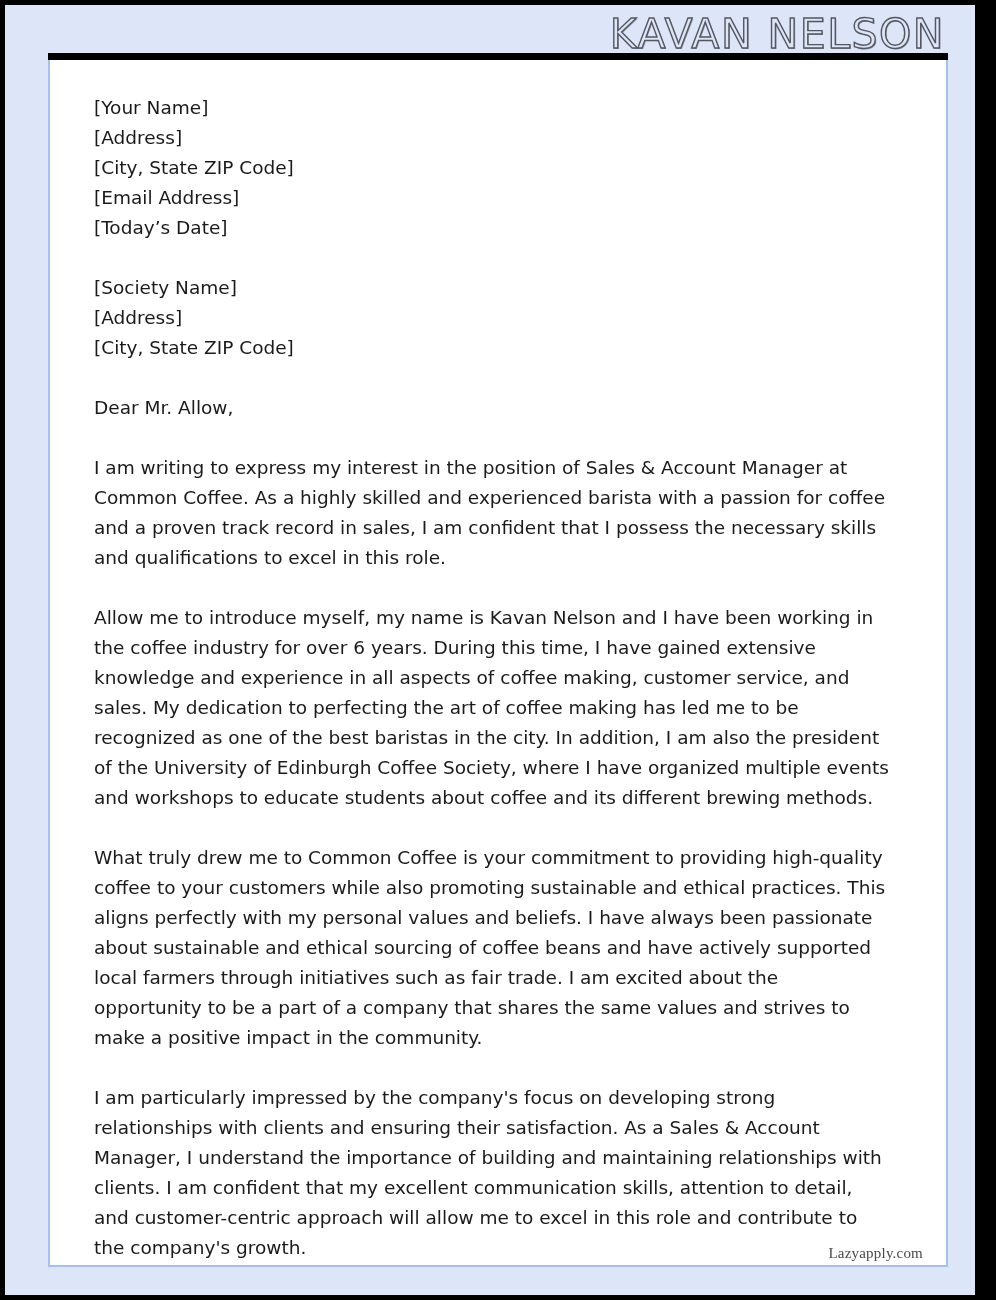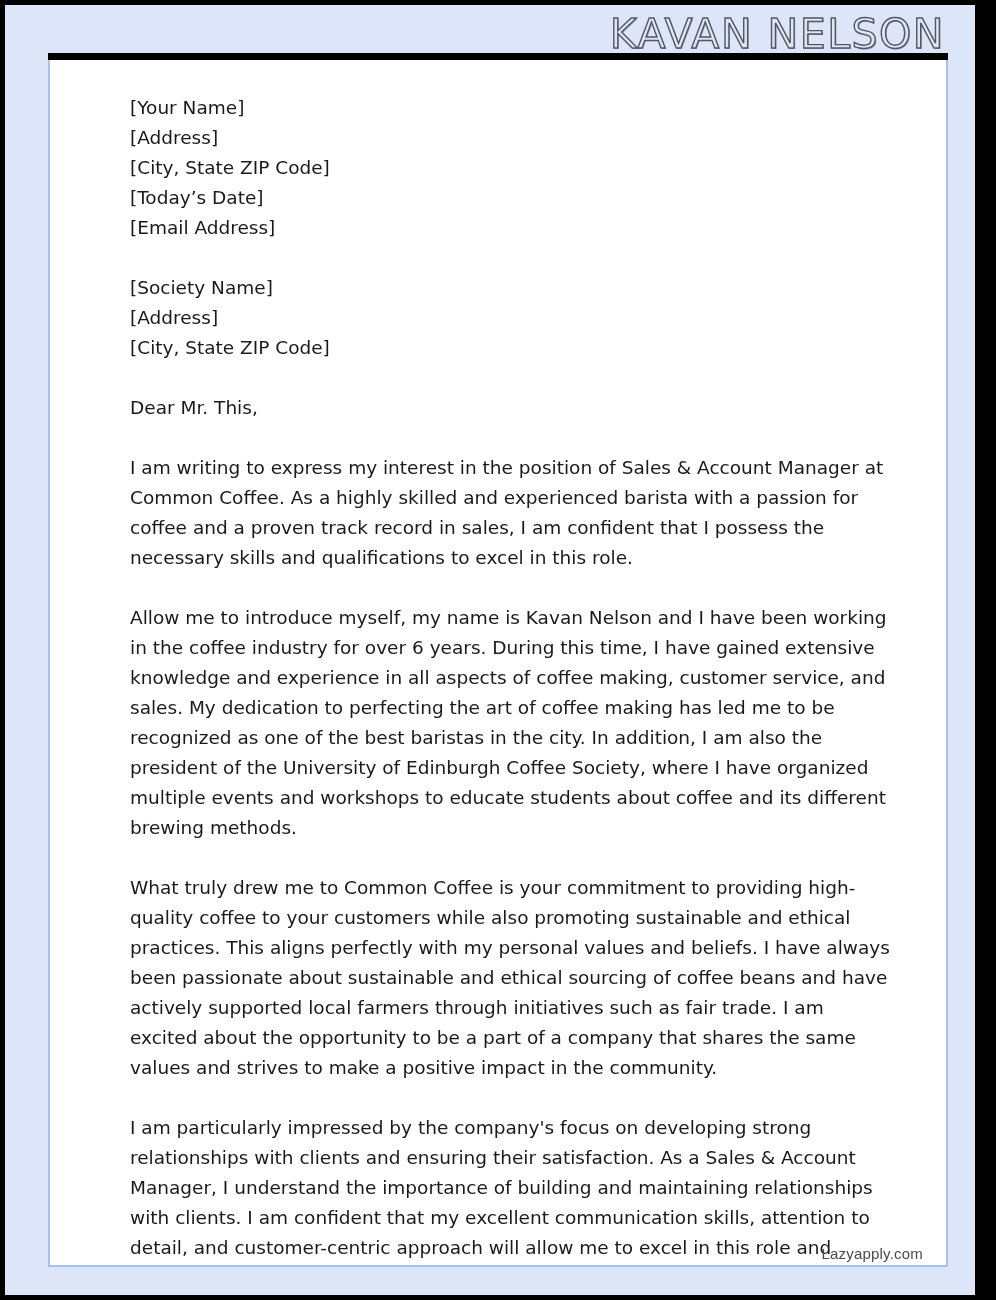--- a/index.html
+++ b/index.html
@@ -65,21 +65,21 @@
     height: 1207px;
     background: #ffffff;
     border-left: 2px solid #a8c0ec;
     border-right: 2px solid #a8c0ec;
     border-bottom: 2px solid #a8c0ec;
     box-sizing: border-box;
     overflow: hidden;
   }
 
   .sheet-inner {
-    padding: 33px 48px 0 80px;
+    padding: 33px 48px 0 44px;
   }
 
   .letter-text {
     font-family: "DejaVu Sans", sans-serif;
     font-size: 18.5px;
     line-height: 30px;
     color: #1a1a1a;
     font-weight: 400;
   }
 
@@ -103,21 +103,21 @@
 
   .body-par:last-child {
     margin-bottom: 0;
   }
 
   
   .watermark {
     position: absolute;
     right: 52px;
     bottom: 33px;
-    font-family: Liberation Sans, sans-serif;
+    font-family: Liberation Serif, serif;
     font-size: 15px;
     color: #4a4a4a;
     letter-spacing: 0.2px;
     white-space: nowrap;
   }
 </style>
 </head>
 <body>
 
 <div class="page">
@@ -127,31 +127,31 @@
     <div class="header-rule"></div>
   </div>
 
   <div class="sheet">
     <div class="sheet-inner">
 
       <div class="letter-text addr-block">
         <span class="addr-line">[Your Name]</span>
         <span class="addr-line">[Address]</span>
         <span class="addr-line">[City, State ZIP Code]</span>
+        <span class="addr-line">[Email Address]</span>
         <span class="addr-line">[Today’s Date]</span>
-        <span class="addr-line">[Email Address]</span>
       </div>
 
       <div class="letter-text addr-block">
         <span class="addr-line">[Society Name]</span>
         <span class="addr-line">[Address]</span>
         <span class="addr-line">[City, State ZIP Code]</span>
       </div>
 
-      <div class="letter-text salutation">Dear Mr. This,</div>
+      <div class="letter-text salutation">Dear Mr. Allow,</div>
 
       <div class="letter-text body-par">I am writing to express my interest in the position of Sales &amp; Account Manager at Common Coffee. As a highly skilled and experienced barista with a passion for coffee and a proven track record in sales, I am confident that I possess the necessary skills and qualifications to excel in this role.</div>
 
       <div class="letter-text body-par">Allow me to introduce myself, my name is Kavan Nelson and I have been working in the coffee industry for over 6 years. During this time, I have gained extensive knowledge and experience in all aspects of coffee making, customer service, and sales. My dedication to perfecting the art of coffee making has led me to be recognized as one of the best baristas in the city. In addition, I am also the president of the University of Edinburgh Coffee Society, where I have organized multiple events and workshops to educate students about coffee and its different brewing methods.</div>
 
       <div class="letter-text body-par">What truly drew me to Common Coffee is your commitment to providing high-quality coffee to your customers while also promoting sustainable and ethical practices. This aligns perfectly with my personal values and beliefs. I have always been passionate about sustainable and ethical sourcing of coffee beans and have actively supported local farmers through initiatives such as fair trade. I am excited about the opportunity to be a part of a company that shares the same values and strives to make a positive impact in the community.</div>
 
       <div class="letter-text body-par">I am particularly impressed by the company's focus on developing strong relationships with clients and ensuring their satisfaction. As a Sales &amp; Account Manager, I understand the importance of building and maintaining relationships with clients. I am confident that my excellent communication skills, attention to detail, and customer-centric approach will allow me to excel in this role and contribute to the company's growth.</div>
 
     </div>

